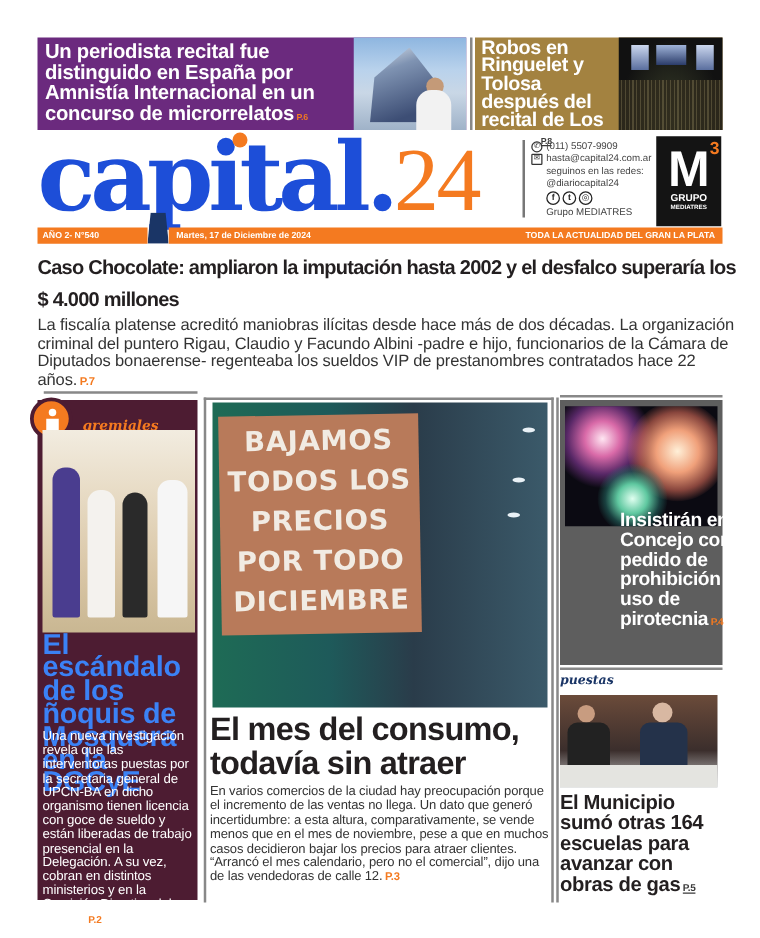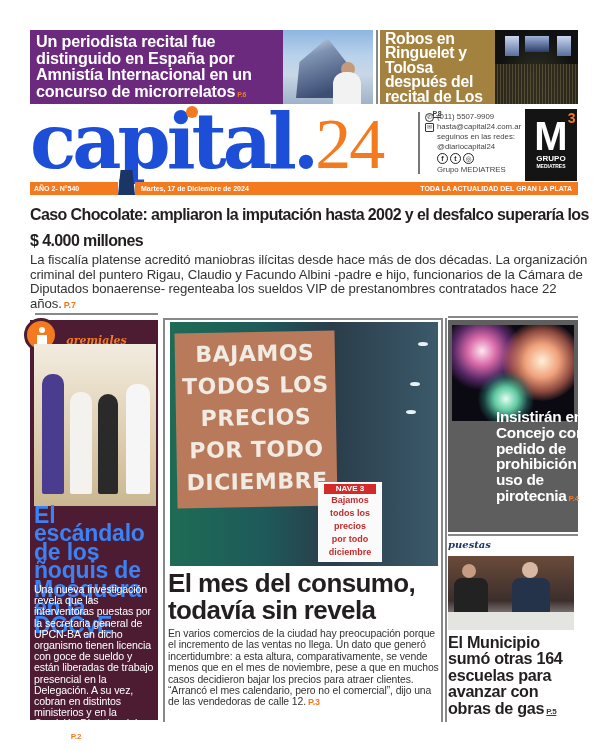--- a/index.html
+++ b/index.html
@@ -183,30 +183,22 @@
   <div class="ceil-light" style="left:248px;top:20px"></div>
   <div class="ceil-light" style="left:240px;top:60px"></div>
   <div class="ceil-light" style="left:236px;top:88px"></div>
   <div class="sign">
     <div>BAJAMOS</div>
     <div>TODOS LOS</div>
     <div>PRECIOS</div>
     <div>POR TODO</div>
     <div>DICIEMBRE</div>
   </div>
-  <div class="sign2">
-    <div class="nave">NAVE 3</div>
-    <div>Bajamos</div>
-    <div>todos los</div>
-    <div>precios</div>
-    <div>por todo</div>
-    <div>diciembre</div>
-  </div>
-</div>
-<div class="abs center-title">El mes del consumo, todavía sin revela</div>
+</div>
+<div class="abs center-title">El mes del consumo, todavía sin atraer</div>
 <div class="abs center-body">
   <span>En varios comercios de la ciudad hay preocupación porque el incremento de las ventas no llega. Un dato que generó incertidumbre: a esta altura, comparativamente, se vende menos que en el mes de noviembre, pese a que en muchos casos decidieron bajar los precios para atraer clientes. “Arrancó el mes calendario, pero no el comercial”, dijo una de las vendedoras de calle 12.</span><span class="pref orange" style="font-size:9px">P.3</span>
 </div>
 
 <div class="abs right-border"></div>
 <div class="abs fw-top"></div>
 <div class="abs fw-box"></div>
 <div class="abs fw-img">
   <div class="burst" style="left:-10px;top:-14px;width:80px;height:80px;background:radial-gradient(circle,#ffe6f2 0%,#d96aa8 25%,rgba(140,60,160,.6) 50%,transparent 70%)"></div>
   <div class="burst" style="left:50px;top:-4px;width:80px;height:80px;background:radial-gradient(circle,#fff0d8 0%,#f0a07a 30%,rgba(220,110,90,.6) 55%,transparent 72%)"></div>

